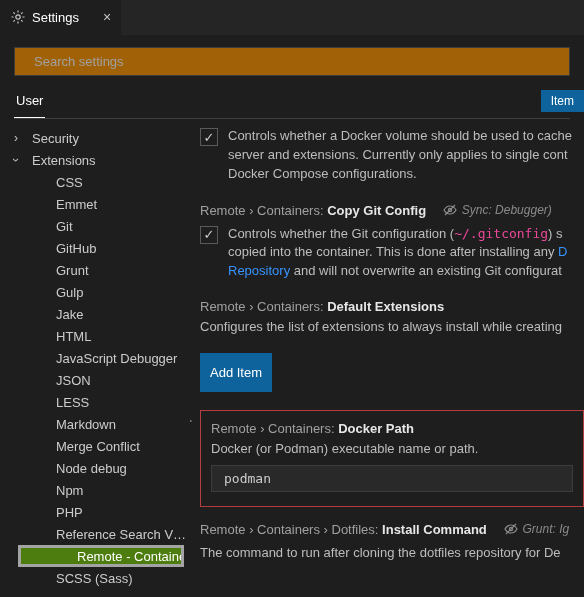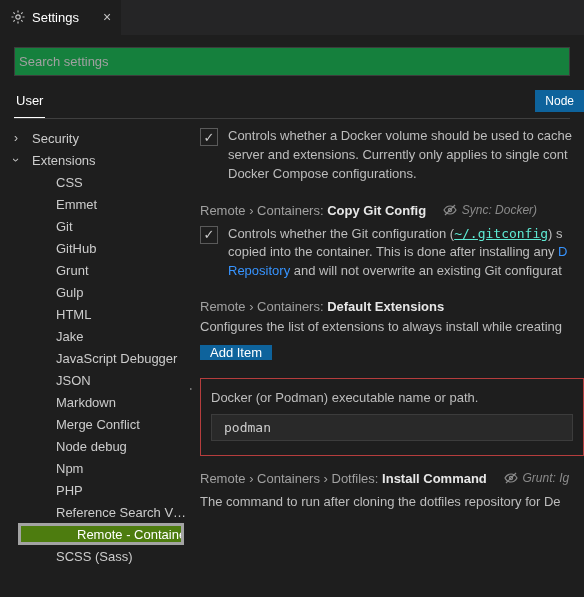--- a/index.html
+++ b/index.html
@@ -29,24 +29,24 @@
     gap: 6px;
     border-bottom: 1px solid #1e1e1e;
     font-size: 13px;
   }
   .tab .gear { width:16px; height:16px; display:flex; align-items:center; justify-content:center; }
   .tab .close { margin-left: 18px; color:#c5c5c5; font-size:14px; cursor:pointer; }
   
   .search-wrap { padding: 12px 14px 8px 14px; }
   .search {
     width: 100%;
-    background: #15803d;
+    background: #a16207;
     border: 1px solid #3c3c3c;
     color: #cccccc;
-    padding: 6px 4px;
+    padding: 6px 19px;
     font-size: 13px;
     outline: none;
   }
   .search::placeholder { color: #a0a0a0; }
   
   .scoperow {
     display: flex;
     align-items: center;
     justify-content: space-between;
     padding: 0 0 0 14px;
@@ -128,26 +128,26 @@
   .chk-row { display:flex; gap:10px; align-items:flex-start; }
   .chk {
     width:18px; height:18px;
     border:1px solid #5a5a5a;
     display:flex; align-items:center; justify-content:center;
     color:#cccccc; font-size:13px;
     flex-shrink:0;
     margin-top:1px;
     cursor:pointer;
   }
-  .code { font-family: Consolas, monospace; color:#5eead4; background:transparent;text-decoration:underline; }
+  .code { font-family: Consolas, monospace; color:#ec4899; background:transparent; }
   .link { color:#3794ff; cursor:pointer; }
   .additem {
     background:#0e639c; color:#fff; border:none;
-    padding:0 10px; font-size:13px; cursor:pointer;
-    margin-top:8px;
+    padding:12px 10px; font-size:13px; cursor:pointer;
+    margin-top:16px;
   }
   .focus-box {
     border:1px solid #b63d3d;
     padding:10px 10px 14px 10px;
     margin-left:-22px;
     position:relative;
   }
   .gear-gutter {
     position:absolute; left:-24px; top:2px;
     color:#c5c5c5;
@@ -182,45 +182,46 @@
 </div>
 
 <div class="search-wrap">
   <input class="search" type="text" placeholder="Search settings" style="">
 </div>
 
 <div class="scoperow">
   <div class="scope-tabs">
     <div class="scope-tab active">User</div>
   </div>
-  <button class="turn-btn">Node</button>
+  <button class="turn-btn">Item</button>
 </div>
 <hr class="sep">
 
 <div class="main">
 
   <div class="tree">
     <div class="tree-row lvl1">
       <span class="chev">›</span>
       <span>Security</span>
     </div>
     <div class="tree-row lvl1">
       <span class="chev" style="transform:rotate(90deg);display:inline-block;">›</span>
       <span>Extensions</span>
     </div>
     <div class="tree-row lvl2">CSS</div>
     <div class="tree-row lvl2">Emmet</div>
     <div class="tree-row lvl2">Git</div>
     <div class="tree-row lvl2">GitHub</div>
     <div class="tree-row lvl2">Grunt</div>
     <div class="tree-row lvl2">Gulp</div>
+    <div class="tree-row lvl2">Jake</div>
     <div class="tree-row lvl2">HTML</div>
-    <div class="tree-row lvl2">Jake</div>
     <div class="tree-row lvl2">JavaScript Debugger</div>
     <div class="tree-row lvl2">JSON</div>
+    <div class="tree-row lvl2">LESS</div>
     <div class="tree-row lvl2">Markdown</div>
     <div class="tree-row lvl2">Merge Conflict</div>
     <div class="tree-row lvl2">Node debug</div>
     <div class="tree-row lvl2">Npm</div>
     <div class="tree-row lvl2">PHP</div>
     <div class="tree-row lvl2">Reference Search V…</div>
     <div class="tree-row lvl2 selected">Remote - Containe…</div>
     <div class="tree-row lvl2">SCSS (Sass)</div>
   </div>
 
@@ -233,21 +234,21 @@
       </div>
     </div>
 
     <div class="setting">
       <div class="title">
         <span class="crumb">Remote › Containers: </span><span class="name">Copy Git Config</span>
         <span class="sync">&nbsp;&nbsp;<span><span class="eye"><svg class="icon" viewBox="0 0 16 16" stroke="#8a8a8a" fill="none" stroke-width="1.2">
                   <path d="M2 8s2.2-4 6-4 6 4 6 4-2.2 4-6 4-6-4-6-4z"></path>
                   <circle cx="8" cy="8" r="1.6"></circle>
                   <line x1="3" y1="13" x2="13" y2="3"></line>
-                </svg></span> <span>Sync: Docker)</span></span></span>
+                </svg></span> <span>Sync: Debugger)</span></span></span>
       </div>
       <div class="chk-row">
         <div class="chk">✓</div>
         <div class="desc">
           <span>Controls whether the Git configuration (</span><span class="code">~/.gitconfig</span><span>) s copied into the container. This is done after installing any </span><span style="color:#3794ff">D</span><br>
           <span class="link">Repository</span><span> and will not overwrite an existing Git configurat</span>
         </div>
       </div>
     </div>
 
@@ -260,20 +261,23 @@
     </div>
 
     <div class="setting" style="padding-left:22px;">
       <div class="focus-box">
         <span class="gear-gutter">
           <svg class="icon" viewBox="0 0 16 16" fill="none" stroke="#c5c5c5" stroke-width="1.2">
             <circle cx="8" cy="8" r="2.2"></circle>
             <path d="M8 1.5v2M8 12.5v2M1.5 8h2M12.5 8h2M3.4 3.4l1.4 1.4M11.2 11.2l1.4 1.4M12.6 3.4l-1.4 1.4M4.8 11.2l-1.4 1.4"></path>
           </svg>
         </span>
+        <div class="title">
+          <span class="crumb">Remote › Containers: </span><span class="name">Docker Path</span>
+        </div>
         <div class="desc">Docker (or Podman) executable name or path.</div>
         <input class="textinput" type="text" value="podman" style="">
       </div>
     </div>
 
     <div class="setting" style="padding-top:4px;">
       <div class="title">
         <span class="crumb">Remote › Containers › Dotfiles: </span><span class="name">Install Command</span>
         <span class="sync">&nbsp;&nbsp;<span><span class="eye"><svg class="icon" viewBox="0 0 16 16" stroke="#8a8a8a" fill="none" stroke-width="1.2">
                   <path d="M2 8s2.2-4 6-4 6 4 6 4-2.2 4-6 4-6-4-6-4z"></path>

